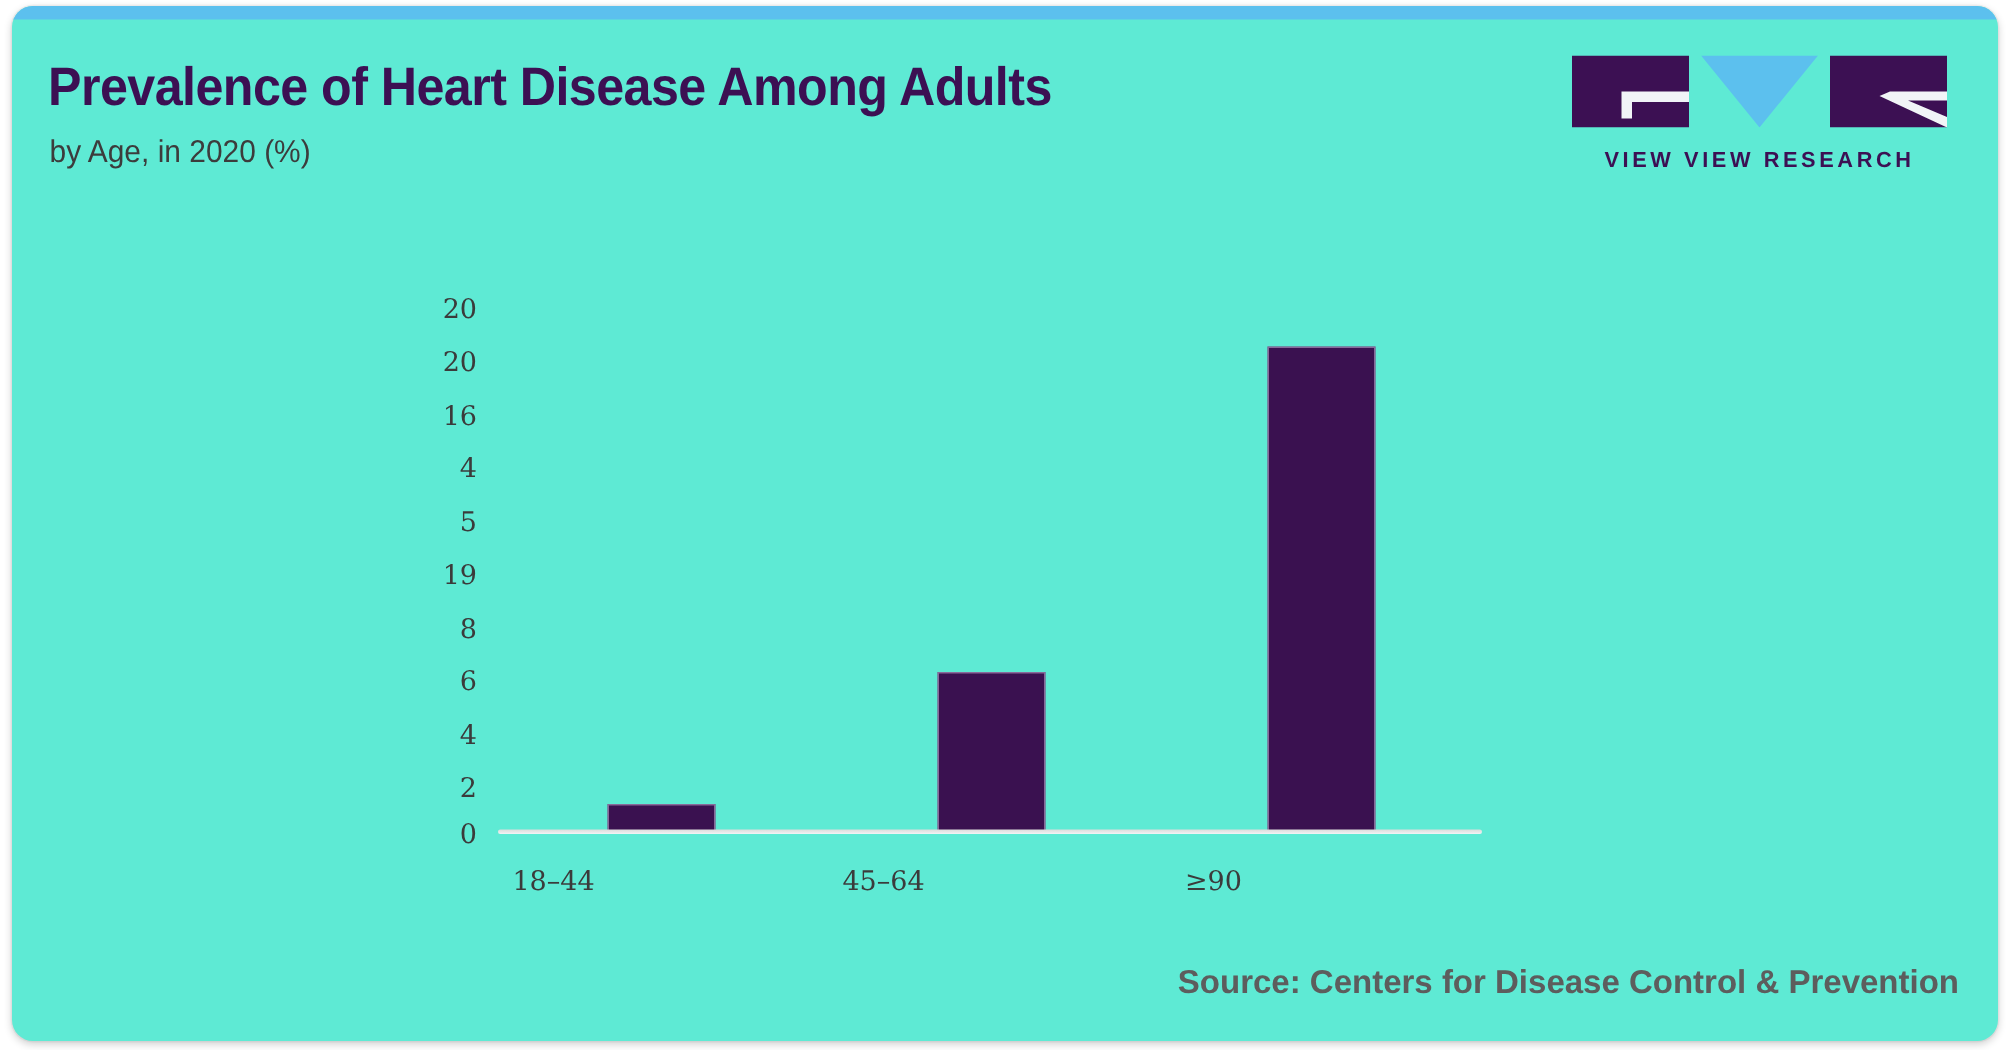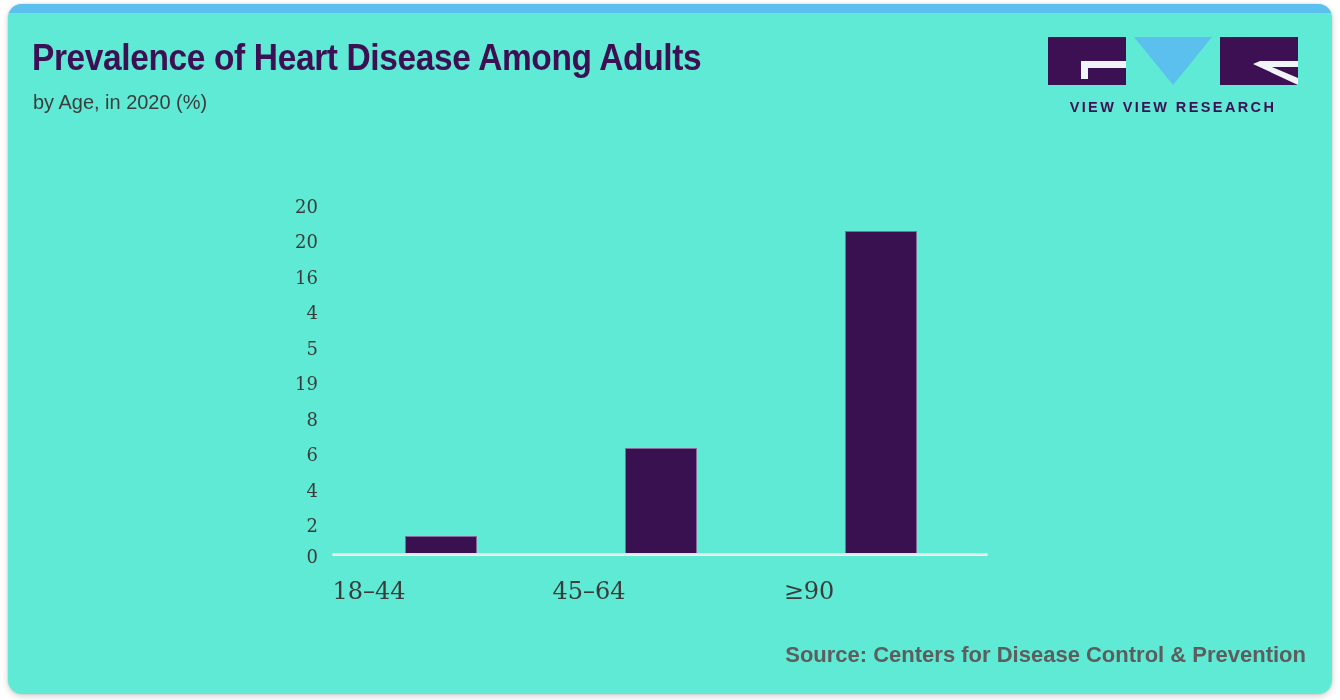--- a/index.html
+++ b/index.html
@@ -148,21 +148,21 @@
     background: #3a1150;
     border: 1px solid rgba(200,180,215,0.55);
     border-bottom: none;
   }
 
   .xtick-label {
     position: absolute;
     top: 573px;
     width: 160px;
     text-align: center;
-    font-size: 24px;
+    font-size: 18px;
     color: #3b3b3b;
     font-family: "DejaVu Serif", "Liberation Serif", serif;
     white-space: nowrap;
   }
 
   #source {
     position: absolute;
     right: 26px;
     bottom: 26px;
     font-size: 22px;

